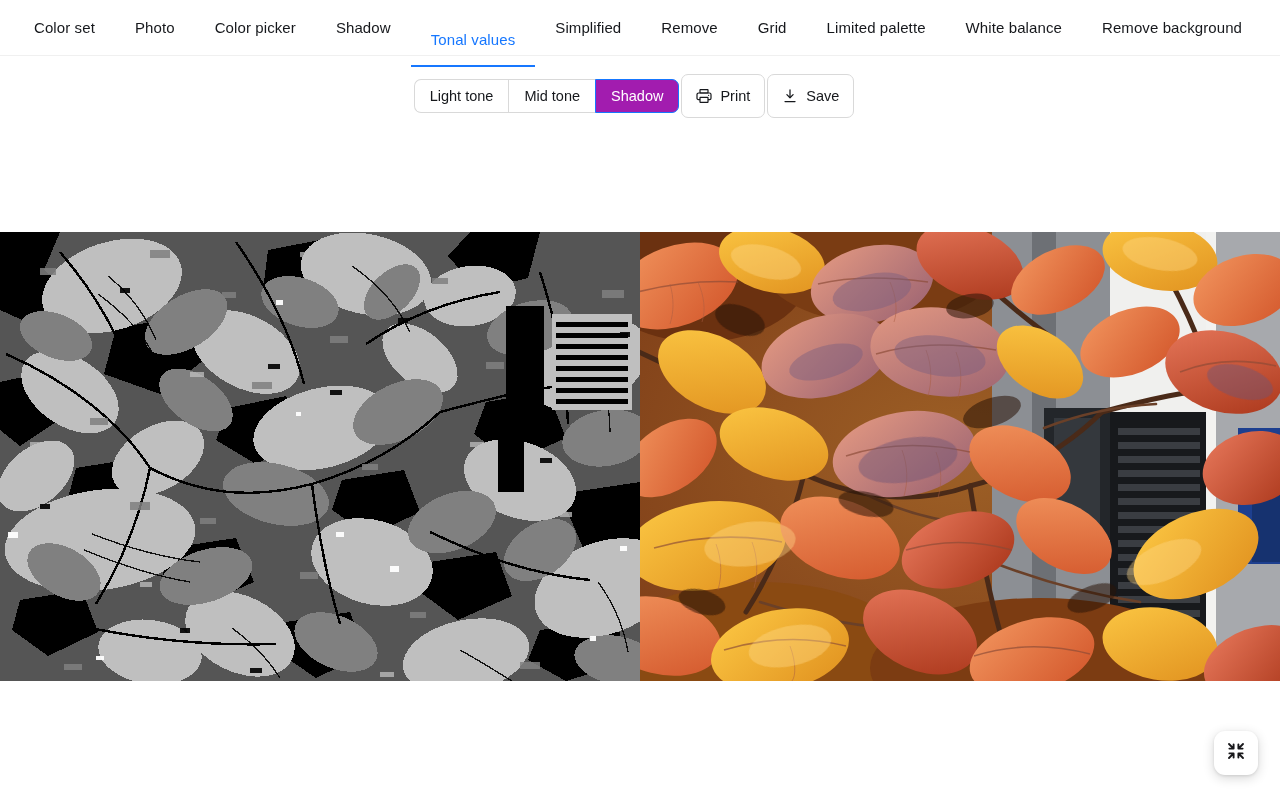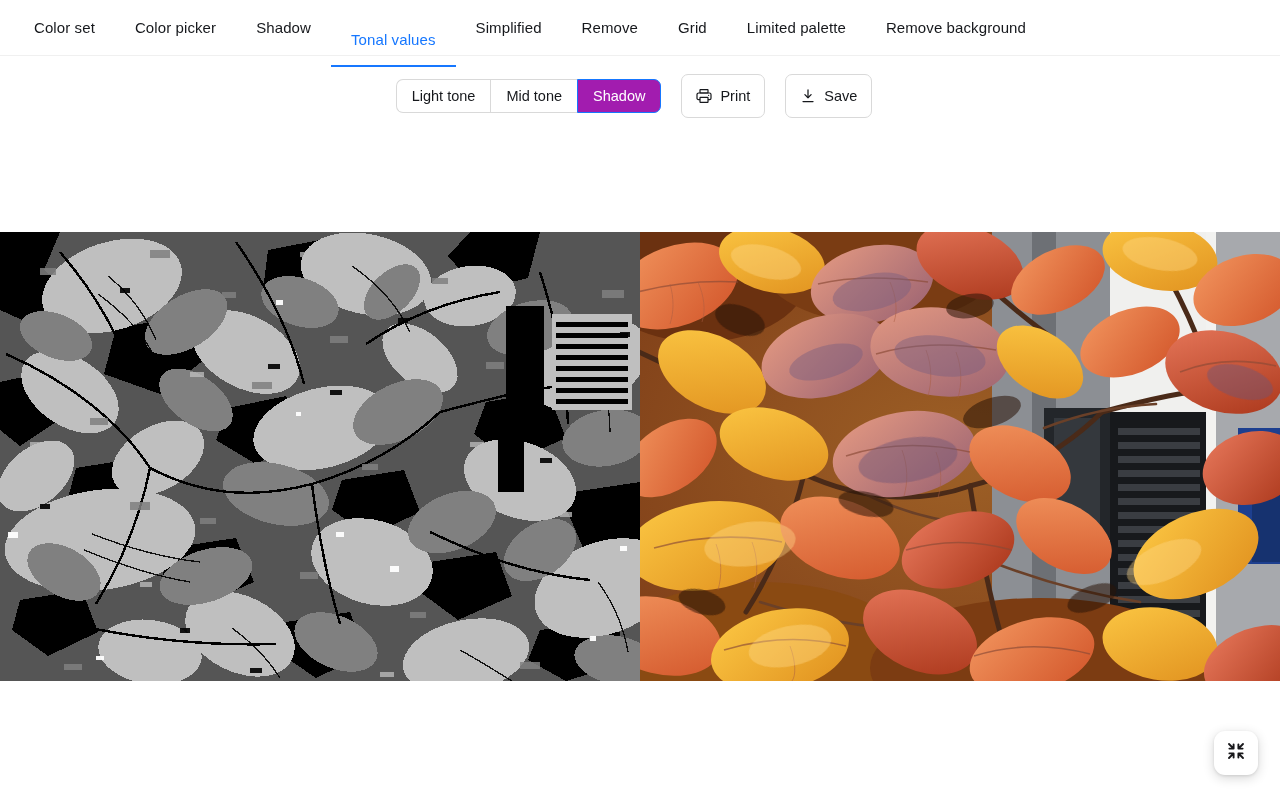--- a/index.html
+++ b/index.html
@@ -61,21 +61,21 @@
   }
 
   
   .toolbar {
     position: absolute;
     top: 74px;
     left: 0; right: 12px;
     display: flex;
     justify-content: center;
     align-items: center;
-    gap: 20px;
+    gap: 2px;
   }
   .segmented { display: flex; }
   .seg-btn {
     height: 34px;
     padding: 0 15px;
     font-size: 14.5px;
     color: #16181c;
     background: #fff;
     border: 1px solid #d9d9d9;
     border-right-width: 0;
@@ -133,27 +133,29 @@
     cursor: pointer;
   }
 </style>
 </head>
 <body>
 
 <div id="app">
 
   <div class="tabbar" id="tabbar">
       <div class="tab"><span>Color set</span></div>
+      <div class="tab"><span>Photo</span></div>
       <div class="tab"><span>Color picker</span></div>
       <div class="tab"><span>Shadow</span></div>
       <div class="tab active"><span>Tonal values</span><span class="tab-underline"></span></div>
       <div class="tab"><span>Simplified</span></div>
       <div class="tab"><span>Remove</span></div>
       <div class="tab"><span>Grid</span></div>
       <div class="tab"><span>Limited palette</span></div>
+      <div class="tab"><span>White balance</span></div>
       <div class="tab"><span>Remove background</span></div>
     </div>
 
 
   <div class="toolbar">
     <div class="segmented" id="segmented">
         <div class="seg-btn">
           <span>Light tone</span>
         </div>
         <div class="seg-btn">

